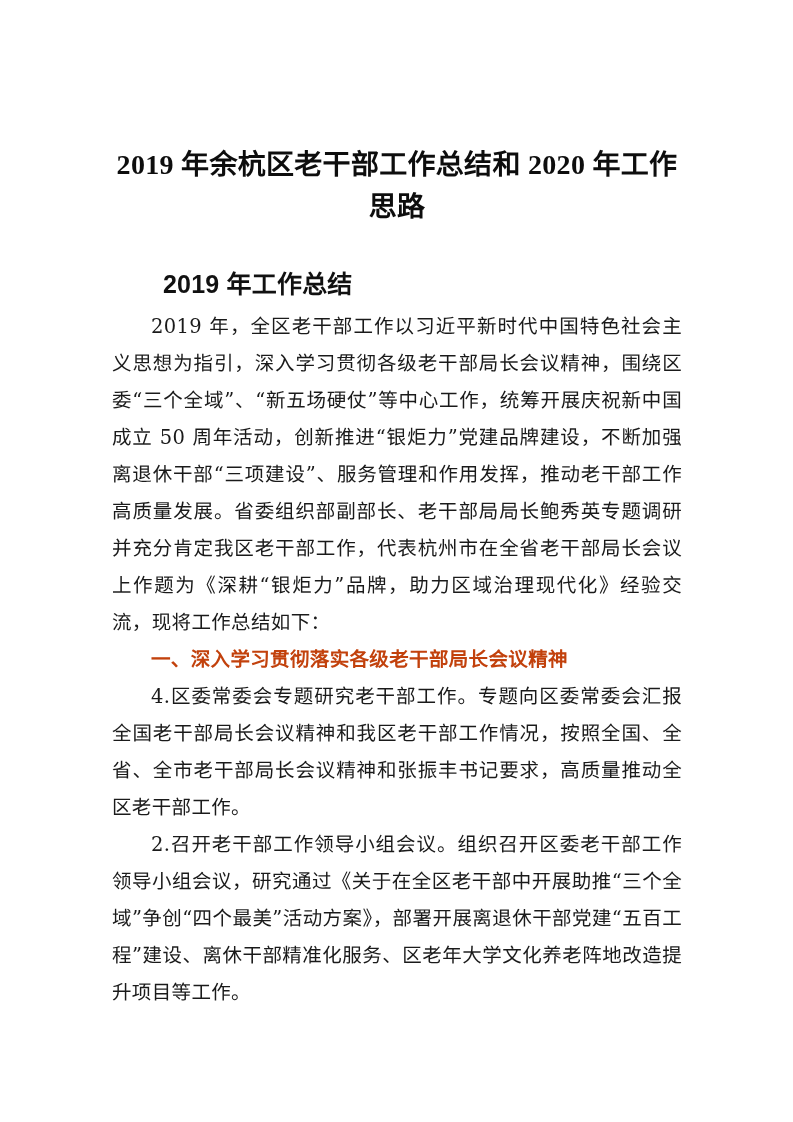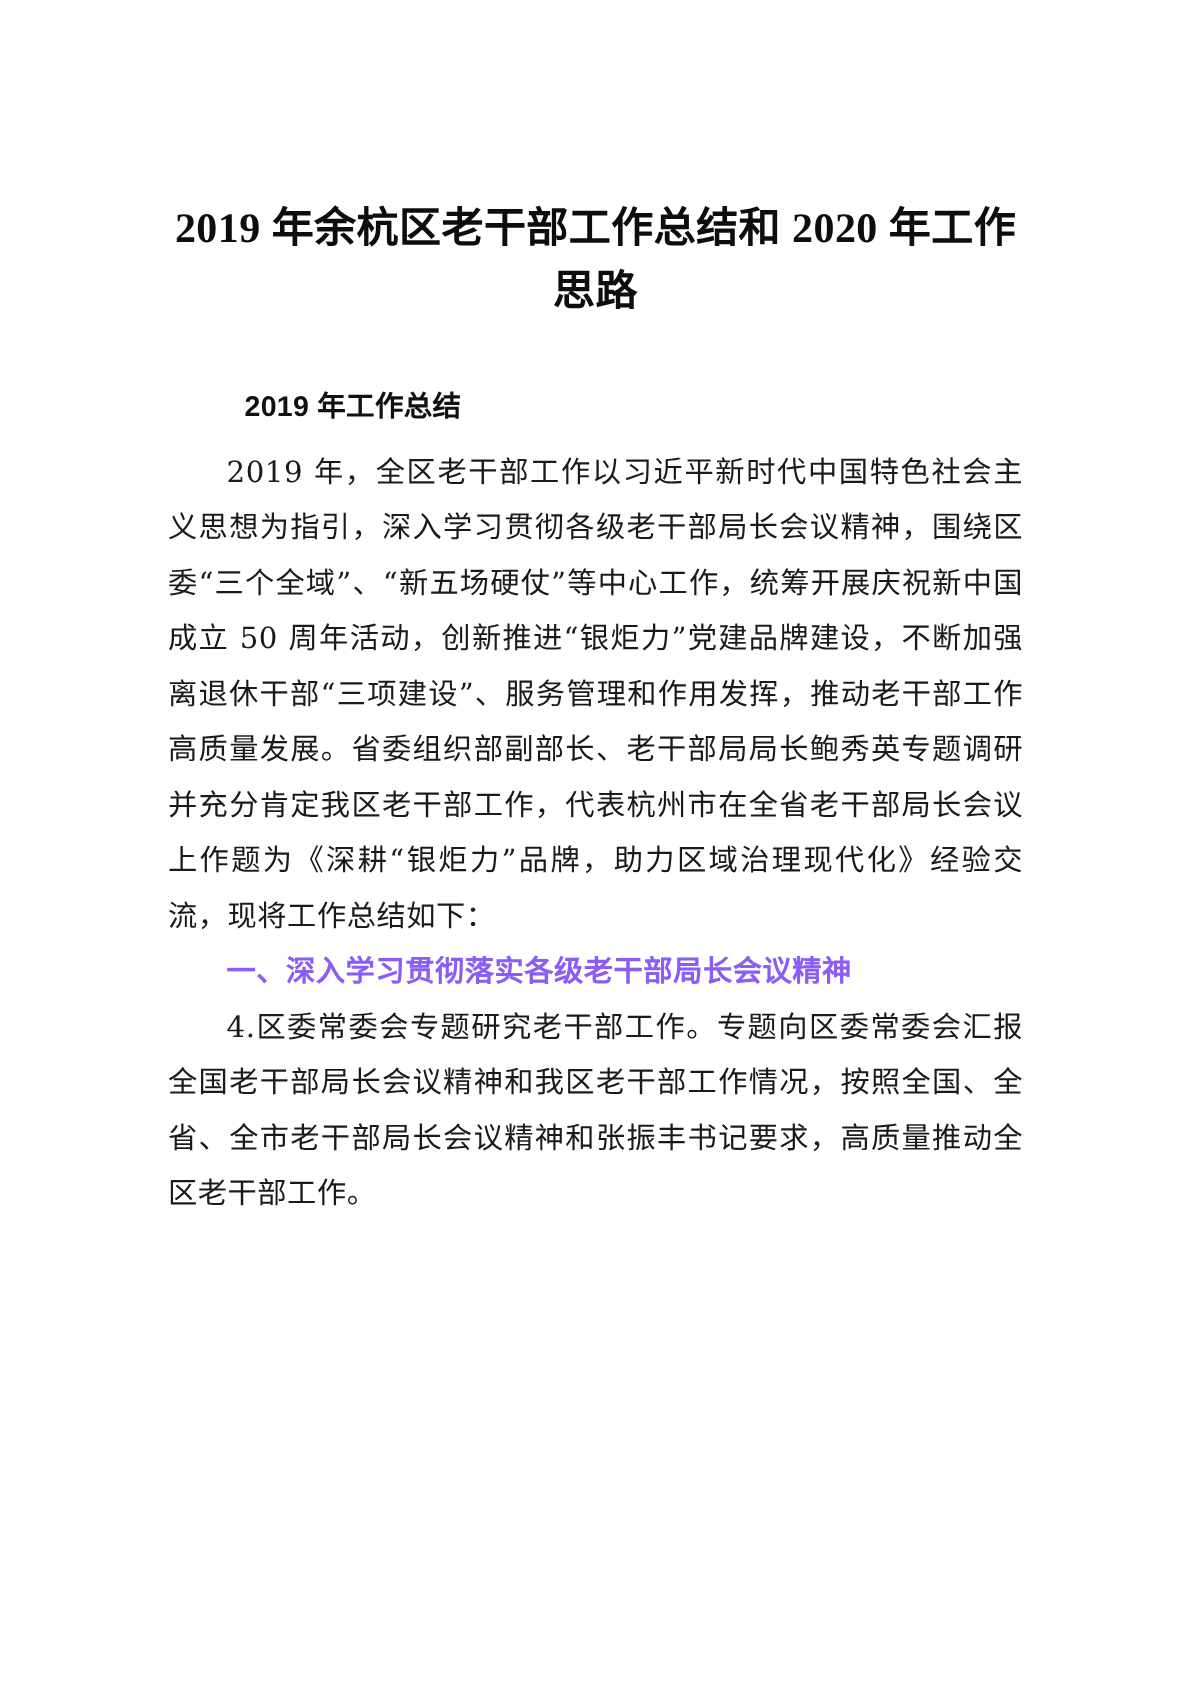--- a/index.html
+++ b/index.html
@@ -23,21 +23,21 @@
     height: 1122px;
     box-sizing: border-box;
     padding: 0;
     background: #ffffff;
   }
 
   
   .content {
     position: absolute;
     left: 112px;
-    top: 0;
+    top: 12px;
     width: 570px;
   }
 
   
   .doc-title {
     margin: 0;
     padding-top: 132px;
     font-family: "Liberation Serif", "DejaVu Serif", serif;
     font-weight: 700;
     font-size: 28px;
@@ -47,21 +47,21 @@
     color: #0d0d0d;
   }
 
   
   .section-heading {
     margin: 0;
     padding-top: 39px;
     padding-left: 51px;
     font-family: "Liberation Sans", "DejaVu Sans", sans-serif;
     font-weight: 700;
-    font-size: 19px;
+    font-size: 25px;
     line-height: 34px;
     color: #111111;
     letter-spacing: 0.2px;
   }
 
   
   .para {
     margin: 0;
     font-family: "DejaVu Serif", "Liberation Serif", serif;
     font-size: 19.5px;
@@ -79,35 +79,36 @@
   }
 
   
   .sub-heading {
     margin: 0;
     font-family: "DejaVu Serif", "Liberation Serif", serif;
     font-weight: 700;
     font-size: 19.5px;
     line-height: 37px;
     text-indent: 2em;
-    color: #8b5cf6;
+    color: #c2410c;
     letter-spacing: 0.35px;
   }
 </style>
 </head>
 <body>
 
 <div class="page">
   <div class="content">
 
     <h1 class="doc-title">2019 年余杭区老干部工作总结和 2020 年工作思路</h1>
 
     <h2 class="section-heading">2019 年工作总结</h2>
 
     <p class="para first">2019 年，全区老干部工作以习近平新时代中国特色社会主义思想为指引，深入学习贯彻各级老干部局长会议精神，围绕区委“三个全域”、“新五场硬仗”等中心工作，统筹开展庆祝新中国成立 50 周年活动，创新推进“银炬力”党建品牌建设，不断加强离退休干部“三项建设”、服务管理和作用发挥，推动老干部工作高质量发展。省委组织部副部长、老干部局局长鲍秀英专题调研并充分肯定我区老干部工作，代表杭州市在全省老干部局长会议上作题为《深耕“银炬力”品牌，助力区域治理现代化》经验交流，现将工作总结如下：</p>
 
     <p class="sub-heading">一、深入学习贯彻落实各级老干部局长会议精神</p>
 
     <p class="para">4.区委常委会专题研究老干部工作。专题向区委常委会汇报全国老干部局长会议精神和我区老干部工作情况，按照全国、全省、全市老干部局长会议精神和张振丰书记要求，高质量推动全区老干部工作。</p>
 
+    <p class="para">2.召开老干部工作领导小组会议。组织召开区委老干部工作领导小组会议，研究通过《关于在全区老干部中开展助推“三个全域”争创“四个最美”活动方案》，部署开展离退休干部党建“五百工程”建设、离休干部精准化服务、区老年大学文化养老阵地改造提升项目等工作。</p>
 
   </div>
 </div>
 
 </body></html>

